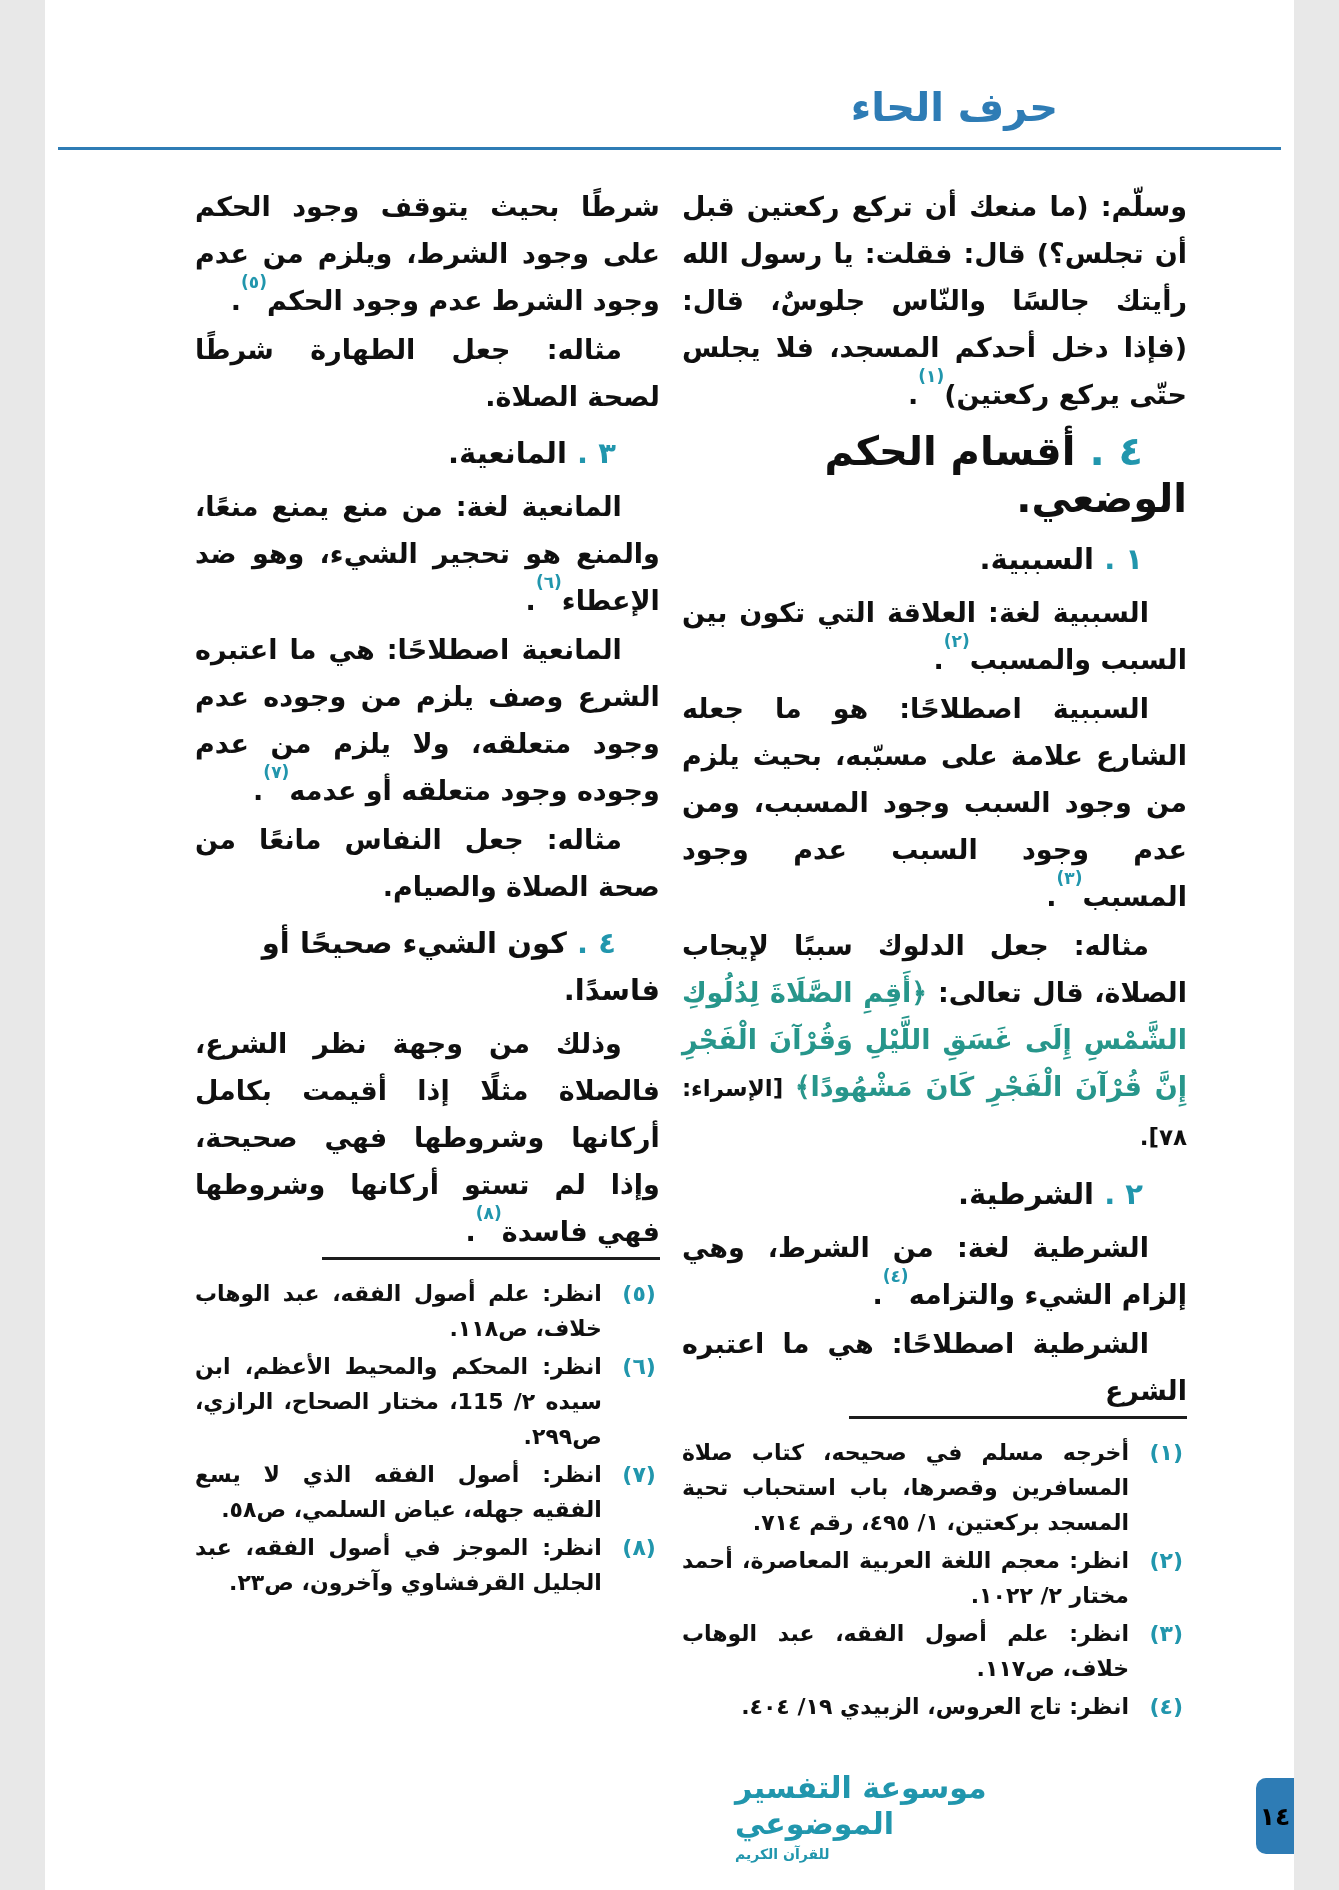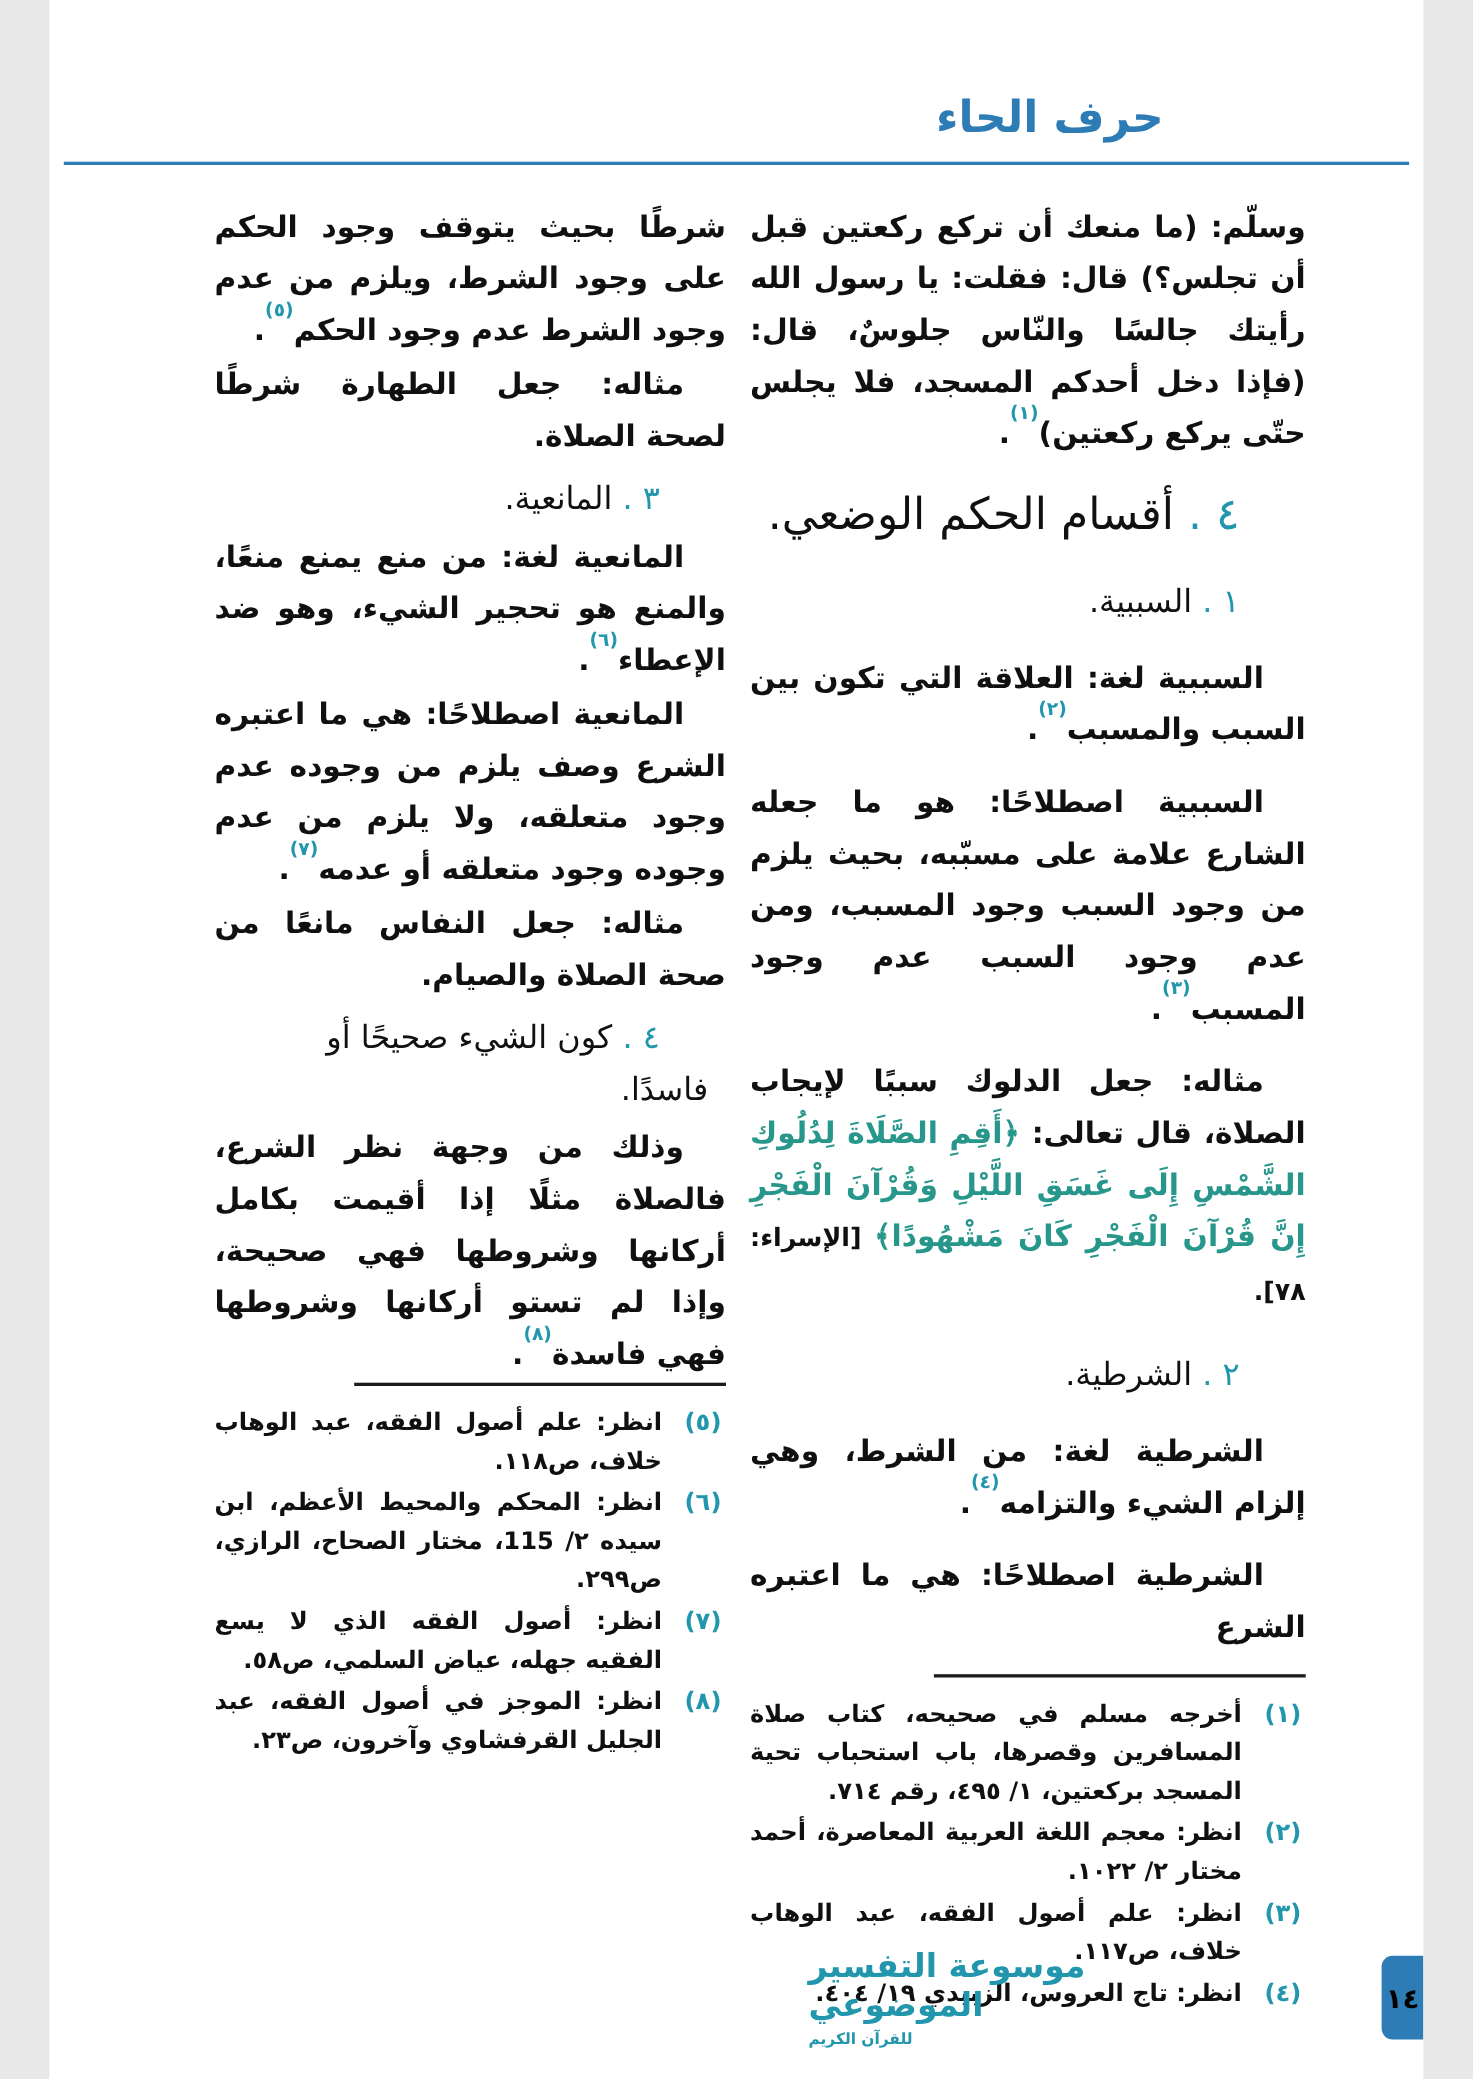--- a/index.html
+++ b/index.html
@@ -29,31 +29,31 @@
   .header-rule{
     position:absolute;top:147px;right:13px;left:13px;height:3px;
     background:var(--accent);
   }
   
   .columns{
     position:absolute;top:183px;right:107px;left:150px;
     display:flex;gap:22px;align-items:flex-start;
   }
   .col{display:flex;flex-direction:column;}
-  .col-right{width:552px;height:1372px;gap:17px;}
+  .col-right{width:552px;height:1372px;}
   .col-left{width:508px;height:1340px;}
   .para{
     margin:0 0 2px;
     font-size:27px;line-height:47px;font-weight:bold;
     text-align:justify;text-indent:38px;color:var(--ink);
   }
   .para.cont{text-indent:0;}
   .subhead{
-    margin:8px 16px 6px;
-    font-size:29px;line-height:47px;font-weight:normal;
+    margin:8px 0 6px;
+    font-size:29px;line-height:47px;font-weight:bold;
     text-indent:44px;color:var(--ink);
   }
   .mainhead{font-size:40px;text-align:right;}
   .subhead .num{color:var(--accent-num);}
   .ref{
     color:var(--accent-num);
     font-size:17px;font-weight:bold;
     position:relative;top:-12px;line-height:0;
   }
   .quran{color:var(--quran);}

